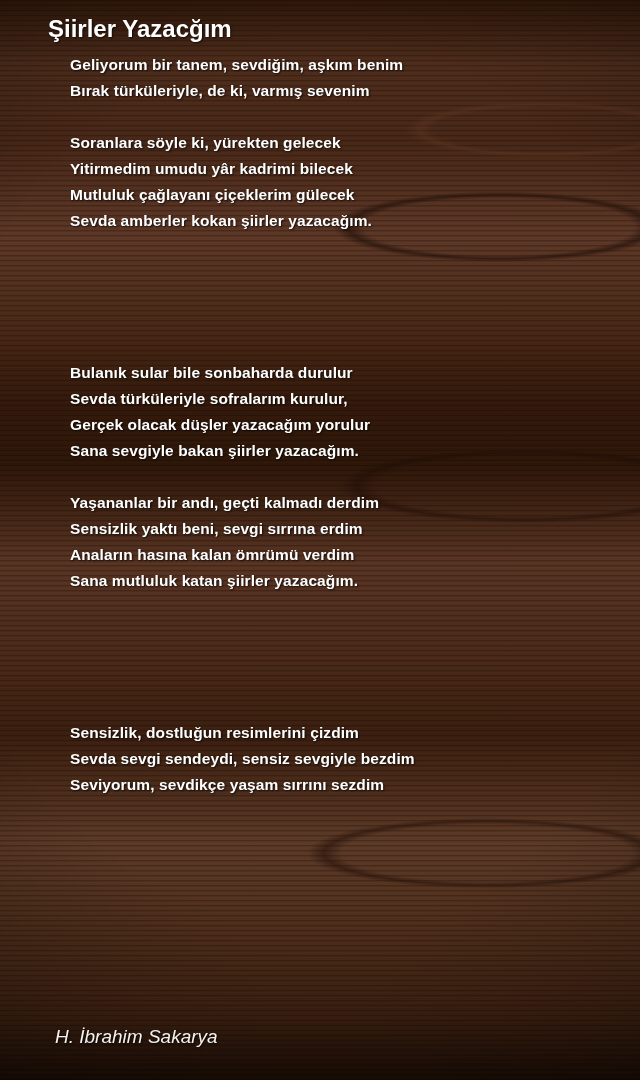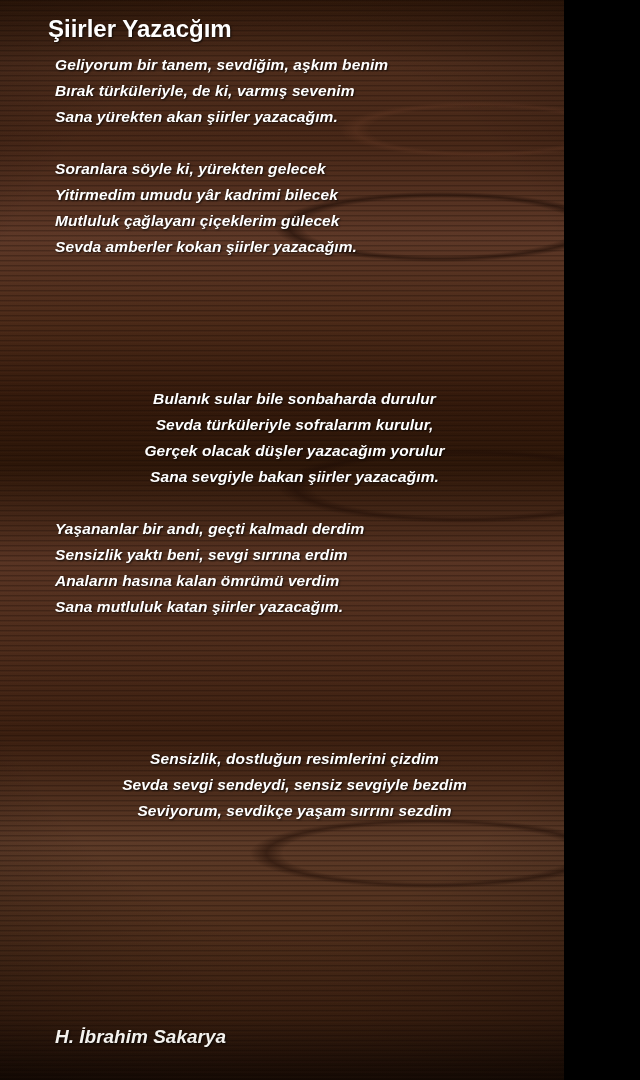--- a/index.html
+++ b/index.html
@@ -2,21 +2,21 @@
 <html><head>
 <meta charset="utf-8">
 <style>
   html, body {
     margin: 0;
     padding: 0;
     background: #000;
   }
   .page {
     position: relative;
-    width: 564px;
+    width: 640px;
     height: 1080px;
     overflow: hidden;
     font-family: "Liberation Sans", sans-serif;
     background-color: #46291b;
     background-image:
       
       radial-gradient(ellipse 130% 90% at 50% 45%, rgba(0,0,0,0) 45%, rgba(0,0,0,0.38) 82%, rgba(10,4,2,0.6) 100%),
       
       radial-gradient(ellipse 260px 55px at 78% 21%, rgba(25,10,4,0) 52%, rgba(25,10,4,0.55) 58%, rgba(25,10,4,0) 64%),
       radial-gradient(ellipse 300px 60px at 82% 45%, rgba(25,10,4,0) 50%, rgba(30,12,5,0.5) 56%, rgba(25,10,4,0) 62%),
@@ -38,65 +38,62 @@
   .title {
     margin: 0;
     padding: 14px 0 0 48px;
     color: #ffffff;
     font-size: 24px;
     line-height: 30px;
     font-weight: bold;
     text-shadow: 1px 1px 2px rgba(0,0,0,0.7);
   }
   .poem-body {
-    padding-left: 55px;
+    padding-left: 70px;
     padding-right: 30px;
-    font-style: italic;
   }
   .stanza {
     margin-top: 26px;
   }
   .stanza.first {
     margin-top: 8px;
   }
   .stanza.gap-large {
     margin-top: 126px;
-    text-align: center;
   }
   .line {
     color: #ffffff;
     font-size: 15.5px;
     line-height: 26px;
     font-weight: bold;
     letter-spacing: 0.1px;
     text-shadow: 1px 1px 2px rgba(0,0,0,0.7);
     white-space: nowrap;
   }
   .author {
     position: absolute;
     left: 55px;
     bottom: 32px;
     color: #f4f2ee;
     font-size: 19px;
     font-style: italic;
-    font-weight: bold;
+    font-weight: normal;
     text-shadow: 1px 1px 2px rgba(0,0,0,0.7);
   }
 </style>
 </head>
 <body>
 
 <div class="page">
   <h1 class="title">Şiirler Yazacğım</h1>
 
   <div class="poem-body">
       <div class="stanza first">
         <div class="line">Geliyorum bir tanem, sevdiğim, aşkım benim</div>
         <div class="line">Bırak türküleriyle, de ki, varmış sevenim</div>
-        <div class="line">Sana yürekten akan şiirler yazacağım.</div>
       </div>
       <div class="stanza">
         <div class="line">Soranlara söyle ki, yürekten gelecek</div>
         <div class="line">Yitirmedim umudu yâr kadrimi bilecek</div>
         <div class="line">Mutluluk çağlayanı çiçeklerim gülecek</div>
         <div class="line">Sevda amberler kokan şiirler yazacağım.</div>
       </div>
       <div class="stanza gap-large">
         <div class="line">Bulanık sular bile sonbaharda durulur</div>
         <div class="line">Sevda türküleriyle sofralarım kurulur,</div>

